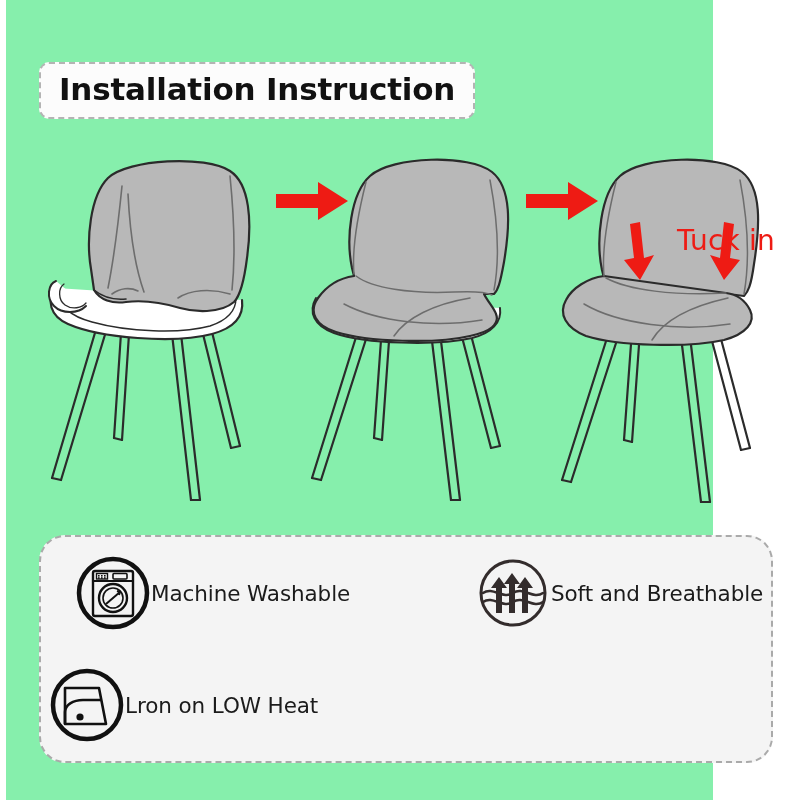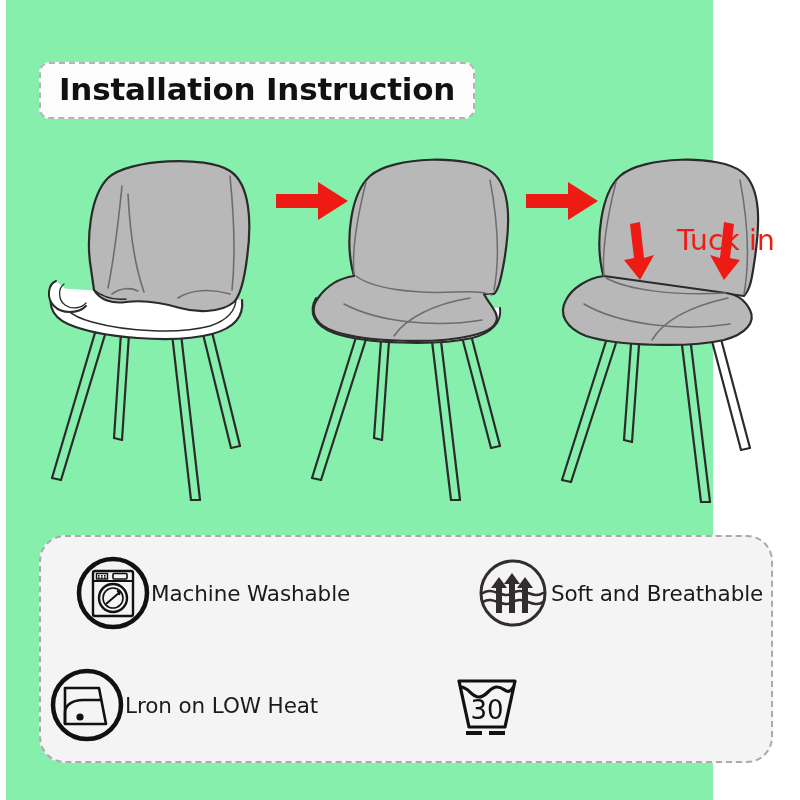--- a/index.html
+++ b/index.html
@@ -319,27 +319,18 @@
             <circle cx="38" cy="38" r="34" fill="none" stroke="#111111" stroke-width="4.5"></circle>
             <path d="M16 21 L50 21 L57 57 L16 57 Z" fill="none" stroke="#111111" stroke-width="2.6" stroke-linejoin="round"></path>
             <path d="M16 57 L16 45 C16 38 24 33 34 33 L52 33" fill="none" stroke="#111111" stroke-width="2.6" stroke-linejoin="round"></path>
             <circle cx="31" cy="50" r="3.6" fill="#111111"></circle>
           </svg>
         </span>
         <span class="care-label">Lron on LOW Heat</span>
       </div>
 
       <div class="care-item col2">
-        <span class="care-icon">
-          <svg viewBox="0 0 76 76">
-            <path d="M10 14 L66 14 L56 60 L20 60 Z" fill="none" stroke="#111111" stroke-width="3.2" stroke-linejoin="round"></path>
-            <path d="M11.6 20 C20 20 22 30 30 30 C38 30 40 20 48 20 C56 20 58 30 64.4 20" fill="none" stroke="#111111" stroke-width="3.2" stroke-linecap="round" stroke-linejoin="round"></path>
-            <text x="38" y="52" text-anchor="middle" font-family="DejaVu Sans, sans-serif" font-size="26" font-weight="500" fill="#111111">30</text>
-            <line x1="17" y1="66" x2="33" y2="66" stroke="#111111" stroke-width="4"></line>
-            <line x1="40" y1="66" x2="56" y2="66" stroke="#111111" stroke-width="4"></line>
-          </svg>
-        </span>
       </div>
 
     </div>
   </div>
 
 </div>
 
 </body></html>

